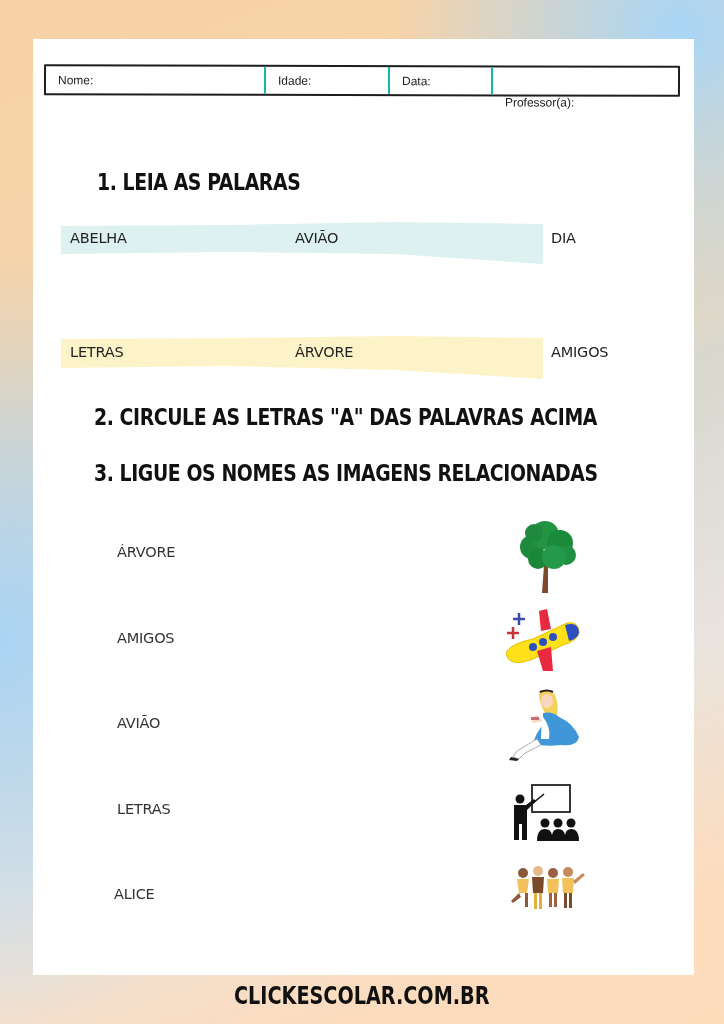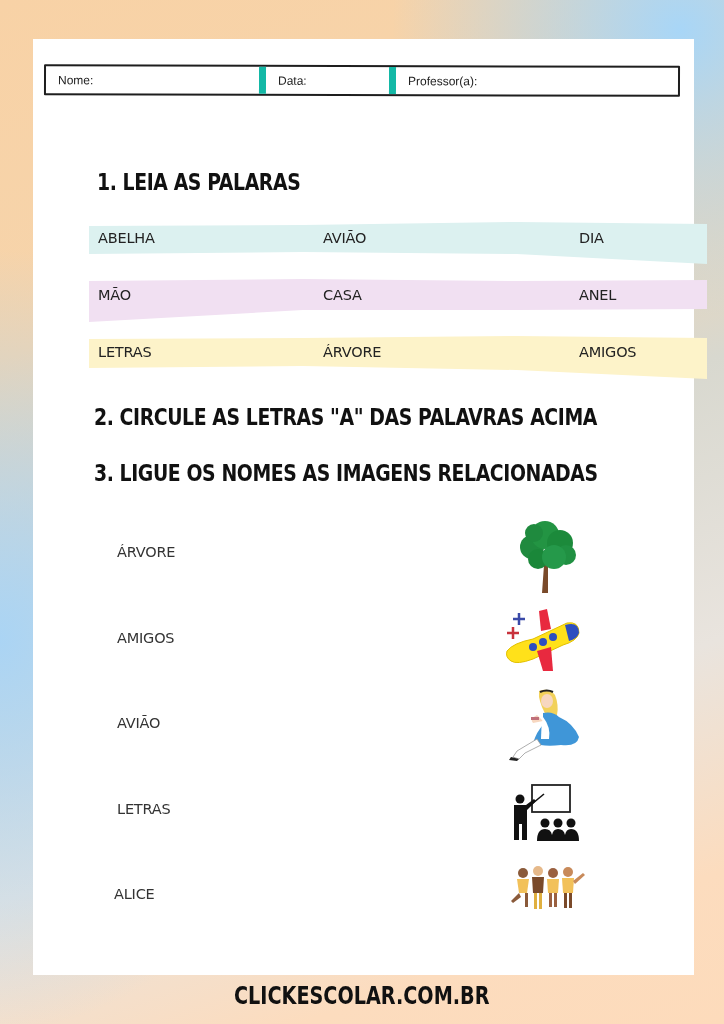--- a/index.html
+++ b/index.html
@@ -16,30 +16,30 @@
     background: #ffffff;
   }
   .info-table {
     position: absolute; left: 11px; top: 26px; width: 636px; height: 31px;
     border: 2px solid #1e1e1e; border-radius: 1px; display: flex; box-sizing: border-box;
     transform: rotate(0.15deg);
   }
   .info-cell {
     box-sizing: border-box; height: 100%; padding-left: 12px;
     display: flex; align-items: center; font-size: 12px; color: #222;
-    border-right: 7px solid #14b8a6;
+    border-right: 2px solid #14b8a6;
   }
-  .info-cell:last-child { border-right: none; }
+  .info-cell:last-child { border-right: none; margin-top: 21px; }
   .heading {
     position: absolute; font-family: "DejaVu Sans", sans-serif; font-weight: bold;
     color: #111; letter-spacing: -0.5px; transform: scaleX(0.82); transform-origin: left center;
     white-space: nowrap;
   }
   .band {
-    position: absolute; left: 56px; width: 618px; height: 32px;
+    position: absolute; left: 28px; width: 482px; height: 32px;
     display: flex; align-items: center;
   }
   .band-bg { position: absolute; left: 0; top: 0; width: 100%; height: 100%; z-index: 0; }
   .word {
     position: absolute; z-index: 1; font-size: 14.5px; color: #222;
     font-family: "DejaVu Sans", sans-serif; letter-spacing: -0.2px;
   }
   .match-word {
     position: absolute; font-size: 14.5px; color: #333;
     font-family: "DejaVu Sans", sans-serif; letter-spacing: -0.2px;
@@ -53,47 +53,42 @@
 </style>
 </head>
 <body>
 
 <div class="card">
 
   <div class="info-table">
     <div class="info-cell" style="width:220px">
       <span>Nome:</span>
     </div>
-    <div class="info-cell" style="width:130px">
+    <div class="info-cell" style="width:124px">
+      <span>Idade:</span>
+    </div>
+    <div class="info-cell" style="width:103px">
       <span>Data:</span>
     </div>
     <div class="info-cell" style="flex:1">
       <span>Professor(a):</span>
     </div>
   </div>
 
   <div class="heading" style="left:64px; top:130px; font-size:23px;">1. LEIA AS PALARAS</div>
 
   <div class="band" style="top:183px;">
     <svg class="band-bg" viewBox="0 0 578 44" preserveAspectRatio="none" style="height:44px">
       <path d="M0 4 L200 3 L400 0 L578 2 L578 42 L400 32 L200 30 L0 32 Z" fill="#dcf1f0"></path>
     </svg>
     <span class="word" style="left:9px; top:8px">ABELHA</span>
     <span class="word" style="left:234px; top:8px">AVIÃO</span>
     <span class="word" style="left:490px; top:8px">DIA</span>
   </div>
 
-  <div class="band" style="top:240px;">
-    <svg class="band-bg" viewBox="0 0 578 44" preserveAspectRatio="none" style="height:44px">
-      <path d="M0 2 L200 0 L400 2 L578 1 L578 30 L400 31 L200 31 L0 43 Z" fill="#f1e0f2"></path>
-    </svg>
-    <span class="word" style="left:9px; top:8px">MÃO</span>
-    <span class="word" style="left:234px; top:8px">CASA</span>
-    <span class="word" style="left:490px; top:8px">ANEL</span>
-  </div>
 
   <div class="band" style="top:297px;">
     <svg class="band-bg" viewBox="0 0 578 44" preserveAspectRatio="none" style="height:44px">
       <path d="M0 3 L200 2 L400 0 L578 2 L578 43 L400 34 L200 30 L0 32 Z" fill="#fdf3c9"></path>
     </svg>
     <span class="word" style="left:9px; top:8px">LETRAS</span>
     <span class="word" style="left:234px; top:8px">ÁRVORE</span>
     <span class="word" style="left:490px; top:8px">AMIGOS</span>
   </div>
 

